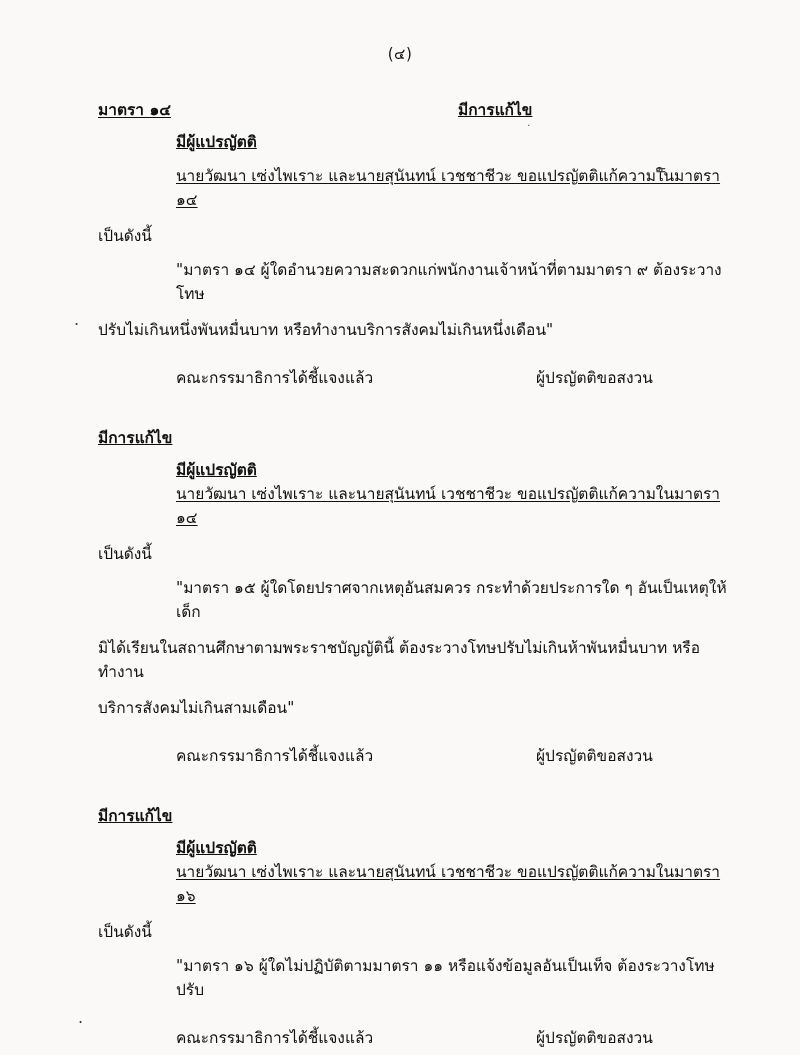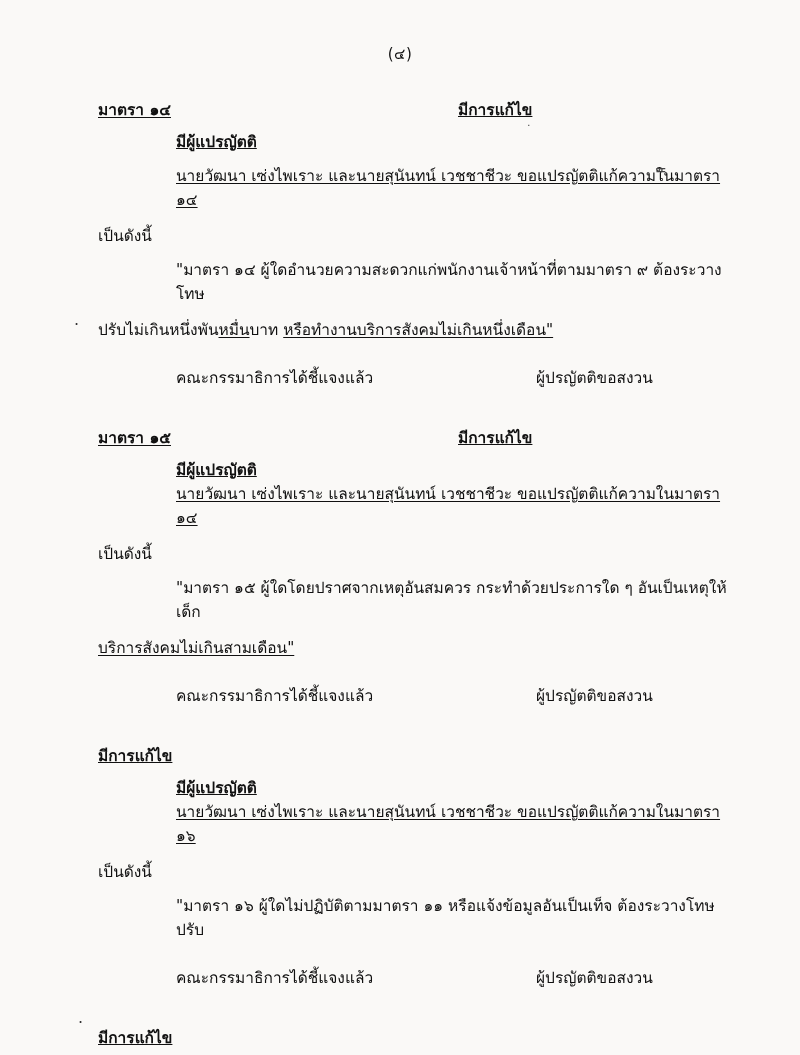--- a/index.html
+++ b/index.html
@@ -91,21 +91,20 @@
     color: #444;
   }
   .mark-tick {
     position: absolute;
     left: 527px;
     top: 74px;
     font-size: 11px;
     color: #555;
   }
   .underline-seg {
-    text-decoration: underline;
     text-underline-offset: 2px;
   }
 </style>
 </head>
 <body>
 
 <div class="page">
 
   <div class="mark-tick">.</div>
   <div class="small-mark mark-dot-1">.</div>
@@ -150,39 +149,39 @@
         <div class="right">
           <span>ผู้ปรญัตติขอสงวน</span>
         </div>
       </div>
     </div>
 
     <div class="gap-lg"></div>
 
     <div>
       <div class="row">
-        <div class="left">
-          <span class="u bold">มาตรา ๑๕</span>
-        </div>
         <div class="right">
           <span class="bold">มีการแก้ไข</span>
         </div>
       </div>
       <div class="indent block">
         <span class="bold">มีผู้แปรญัตติ</span>
       </div>
       <div class="indent">
         <span class="u">นายวัฒนา  เซ่งไพเราะ  และนายสุนันทน์  เวชชาชีวะ  ขอแปรญัตติแก้ความในมาตรา ๑๔</span>
       </div>
       <div class="full">
         <span>เป็นดังนี้</span>
       </div>
       <div class="gap-sm"></div>
       <div class="indent">
         <span>"มาตรา ๑๕  ผู้ใดโดยปราศจากเหตุอันสมควร กระทำด้วยประการใด ๆ อันเป็นเหตุให้เด็ก</span>
+      </div>
+      <div class="full">
+        <span>มิได้เรียนในสถานศึกษาตามพระราชบัญญัตินี้ ต้องระวางโทษปรับไม่เกินห้าพัน</span><span class="underline-seg">หมื่น</span><span>บาท </span><span class="underline-seg">หรือทำงาน</span>
       </div>
       <div class="full">
         <span class="underline-seg">บริการสังคมไม่เกินสามเดือน"</span>
       </div>
       <div class="gap-md"></div>
       <div class="row">
         <div class="left indent">
           <span>คณะกรรมาธิการได้ชี้แจงแล้ว</span>
         </div>
         <div class="right">

